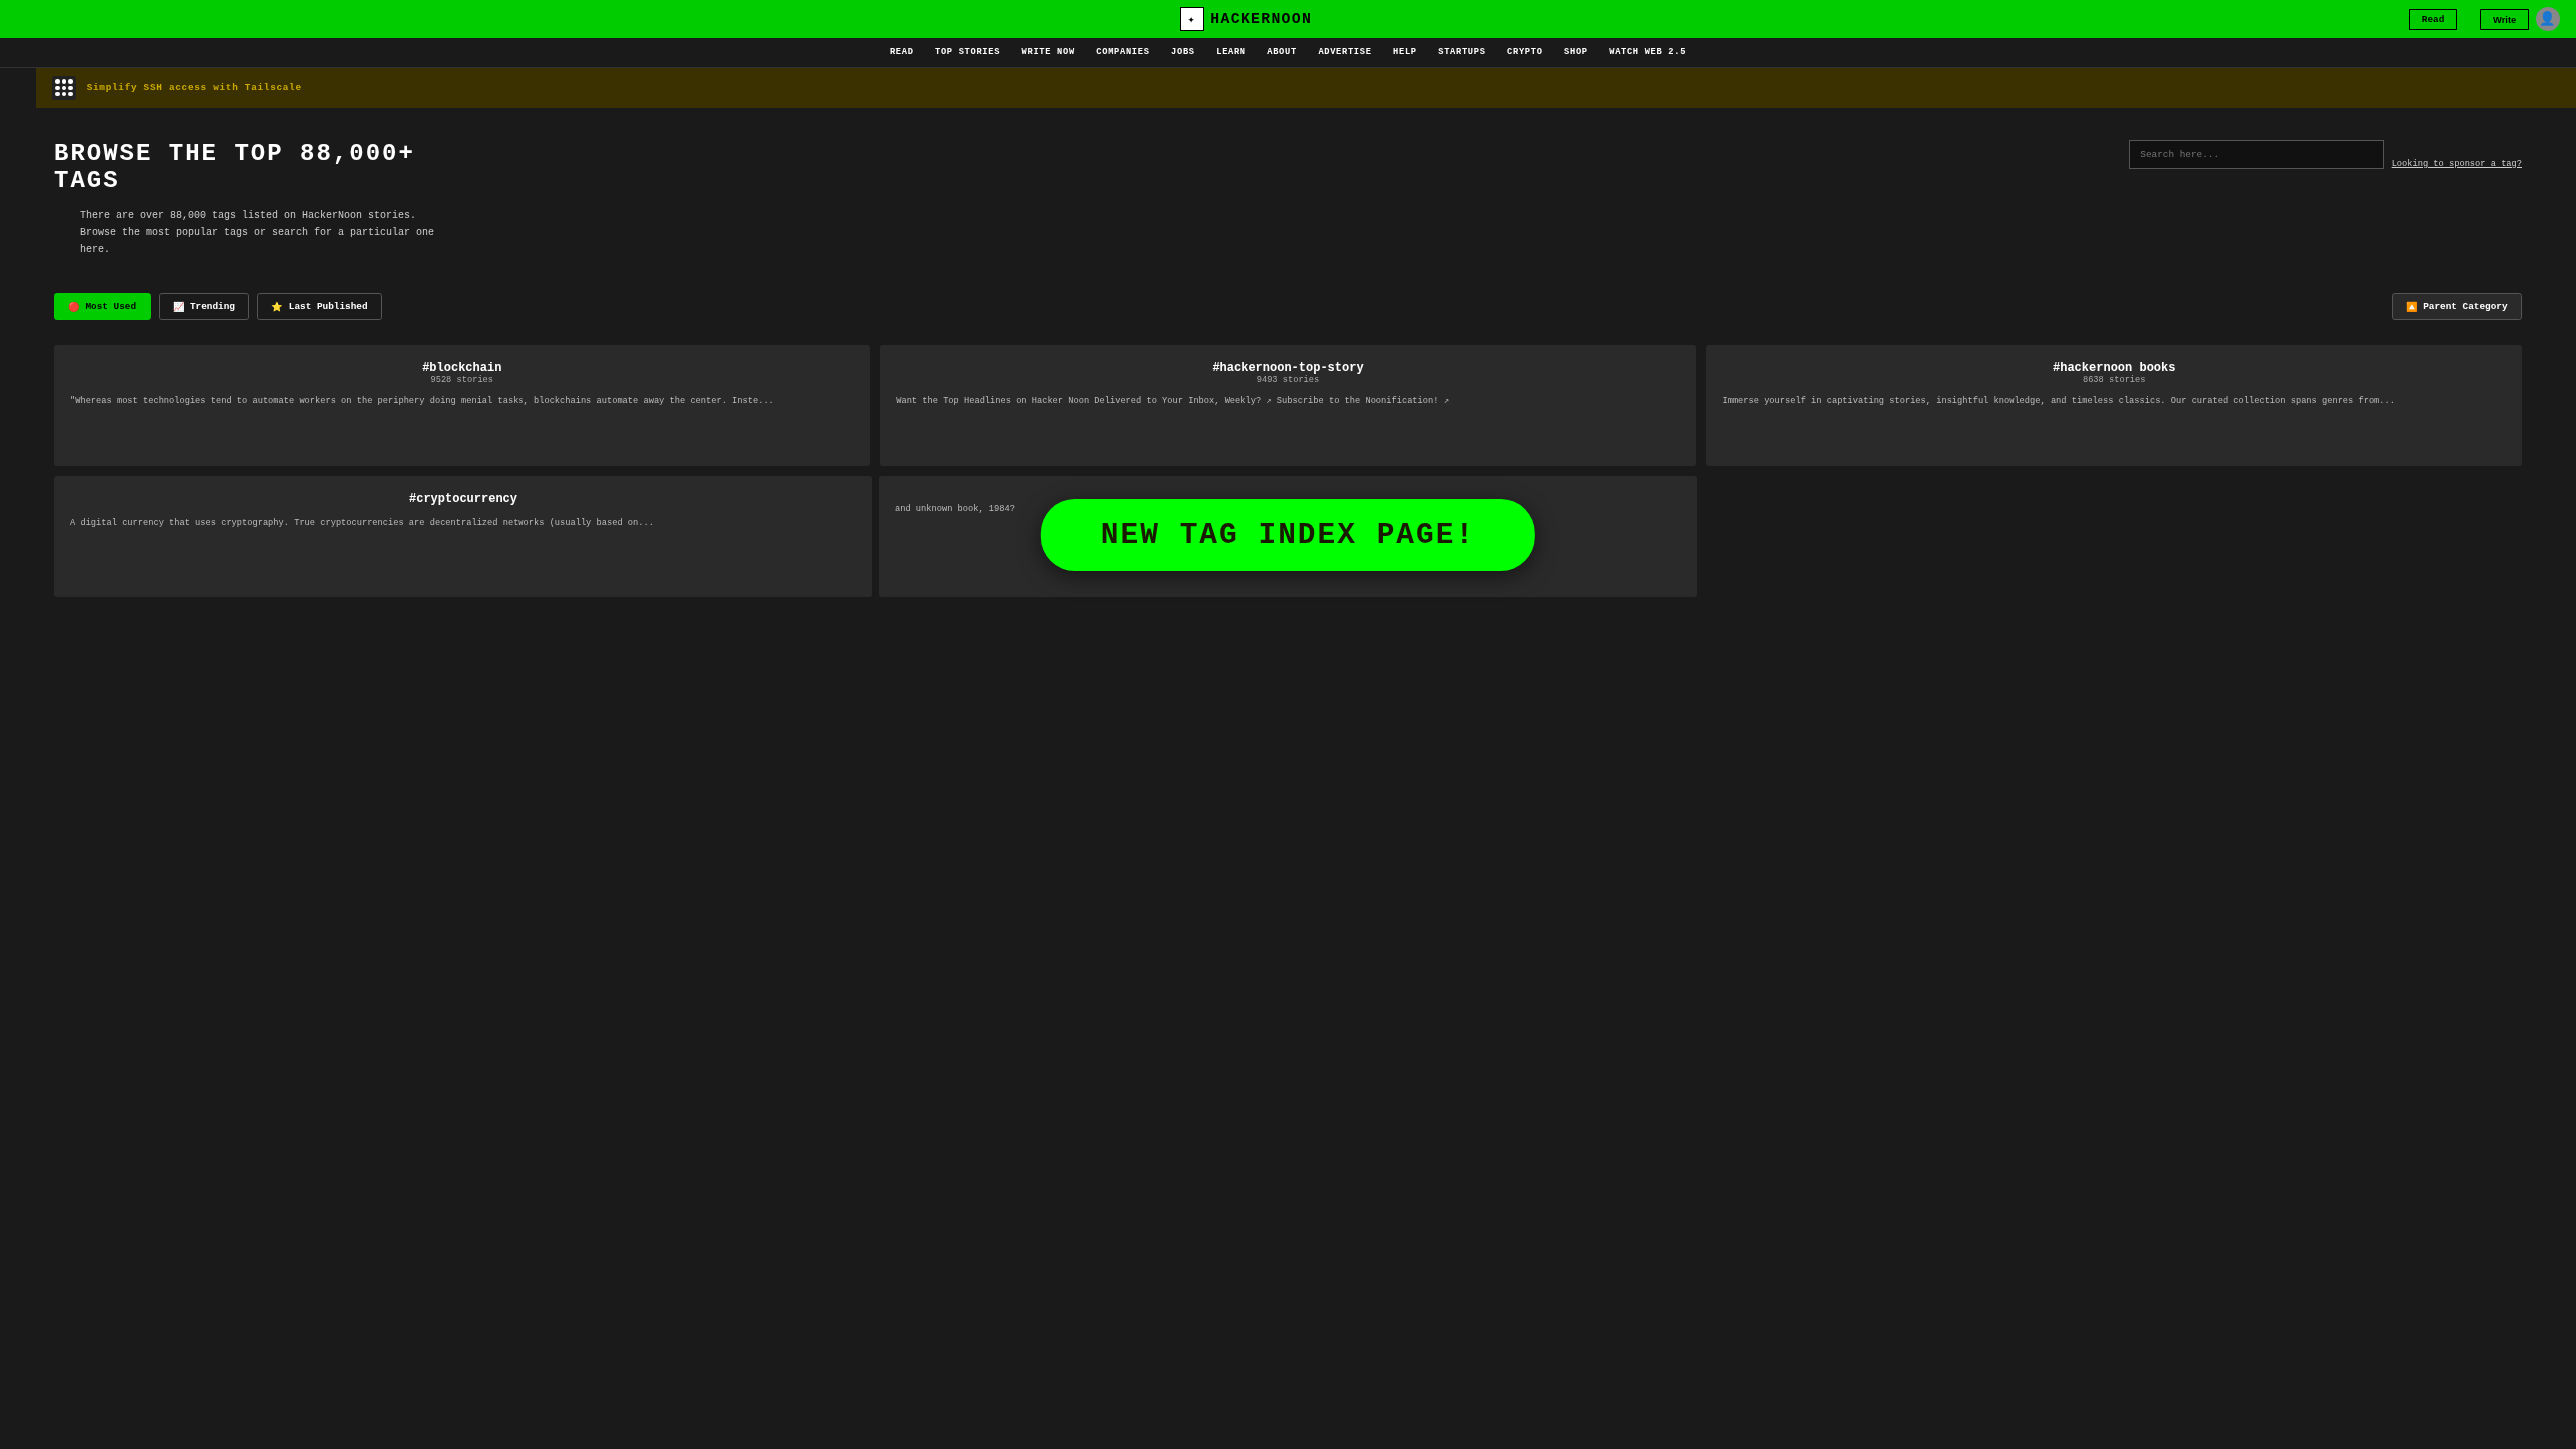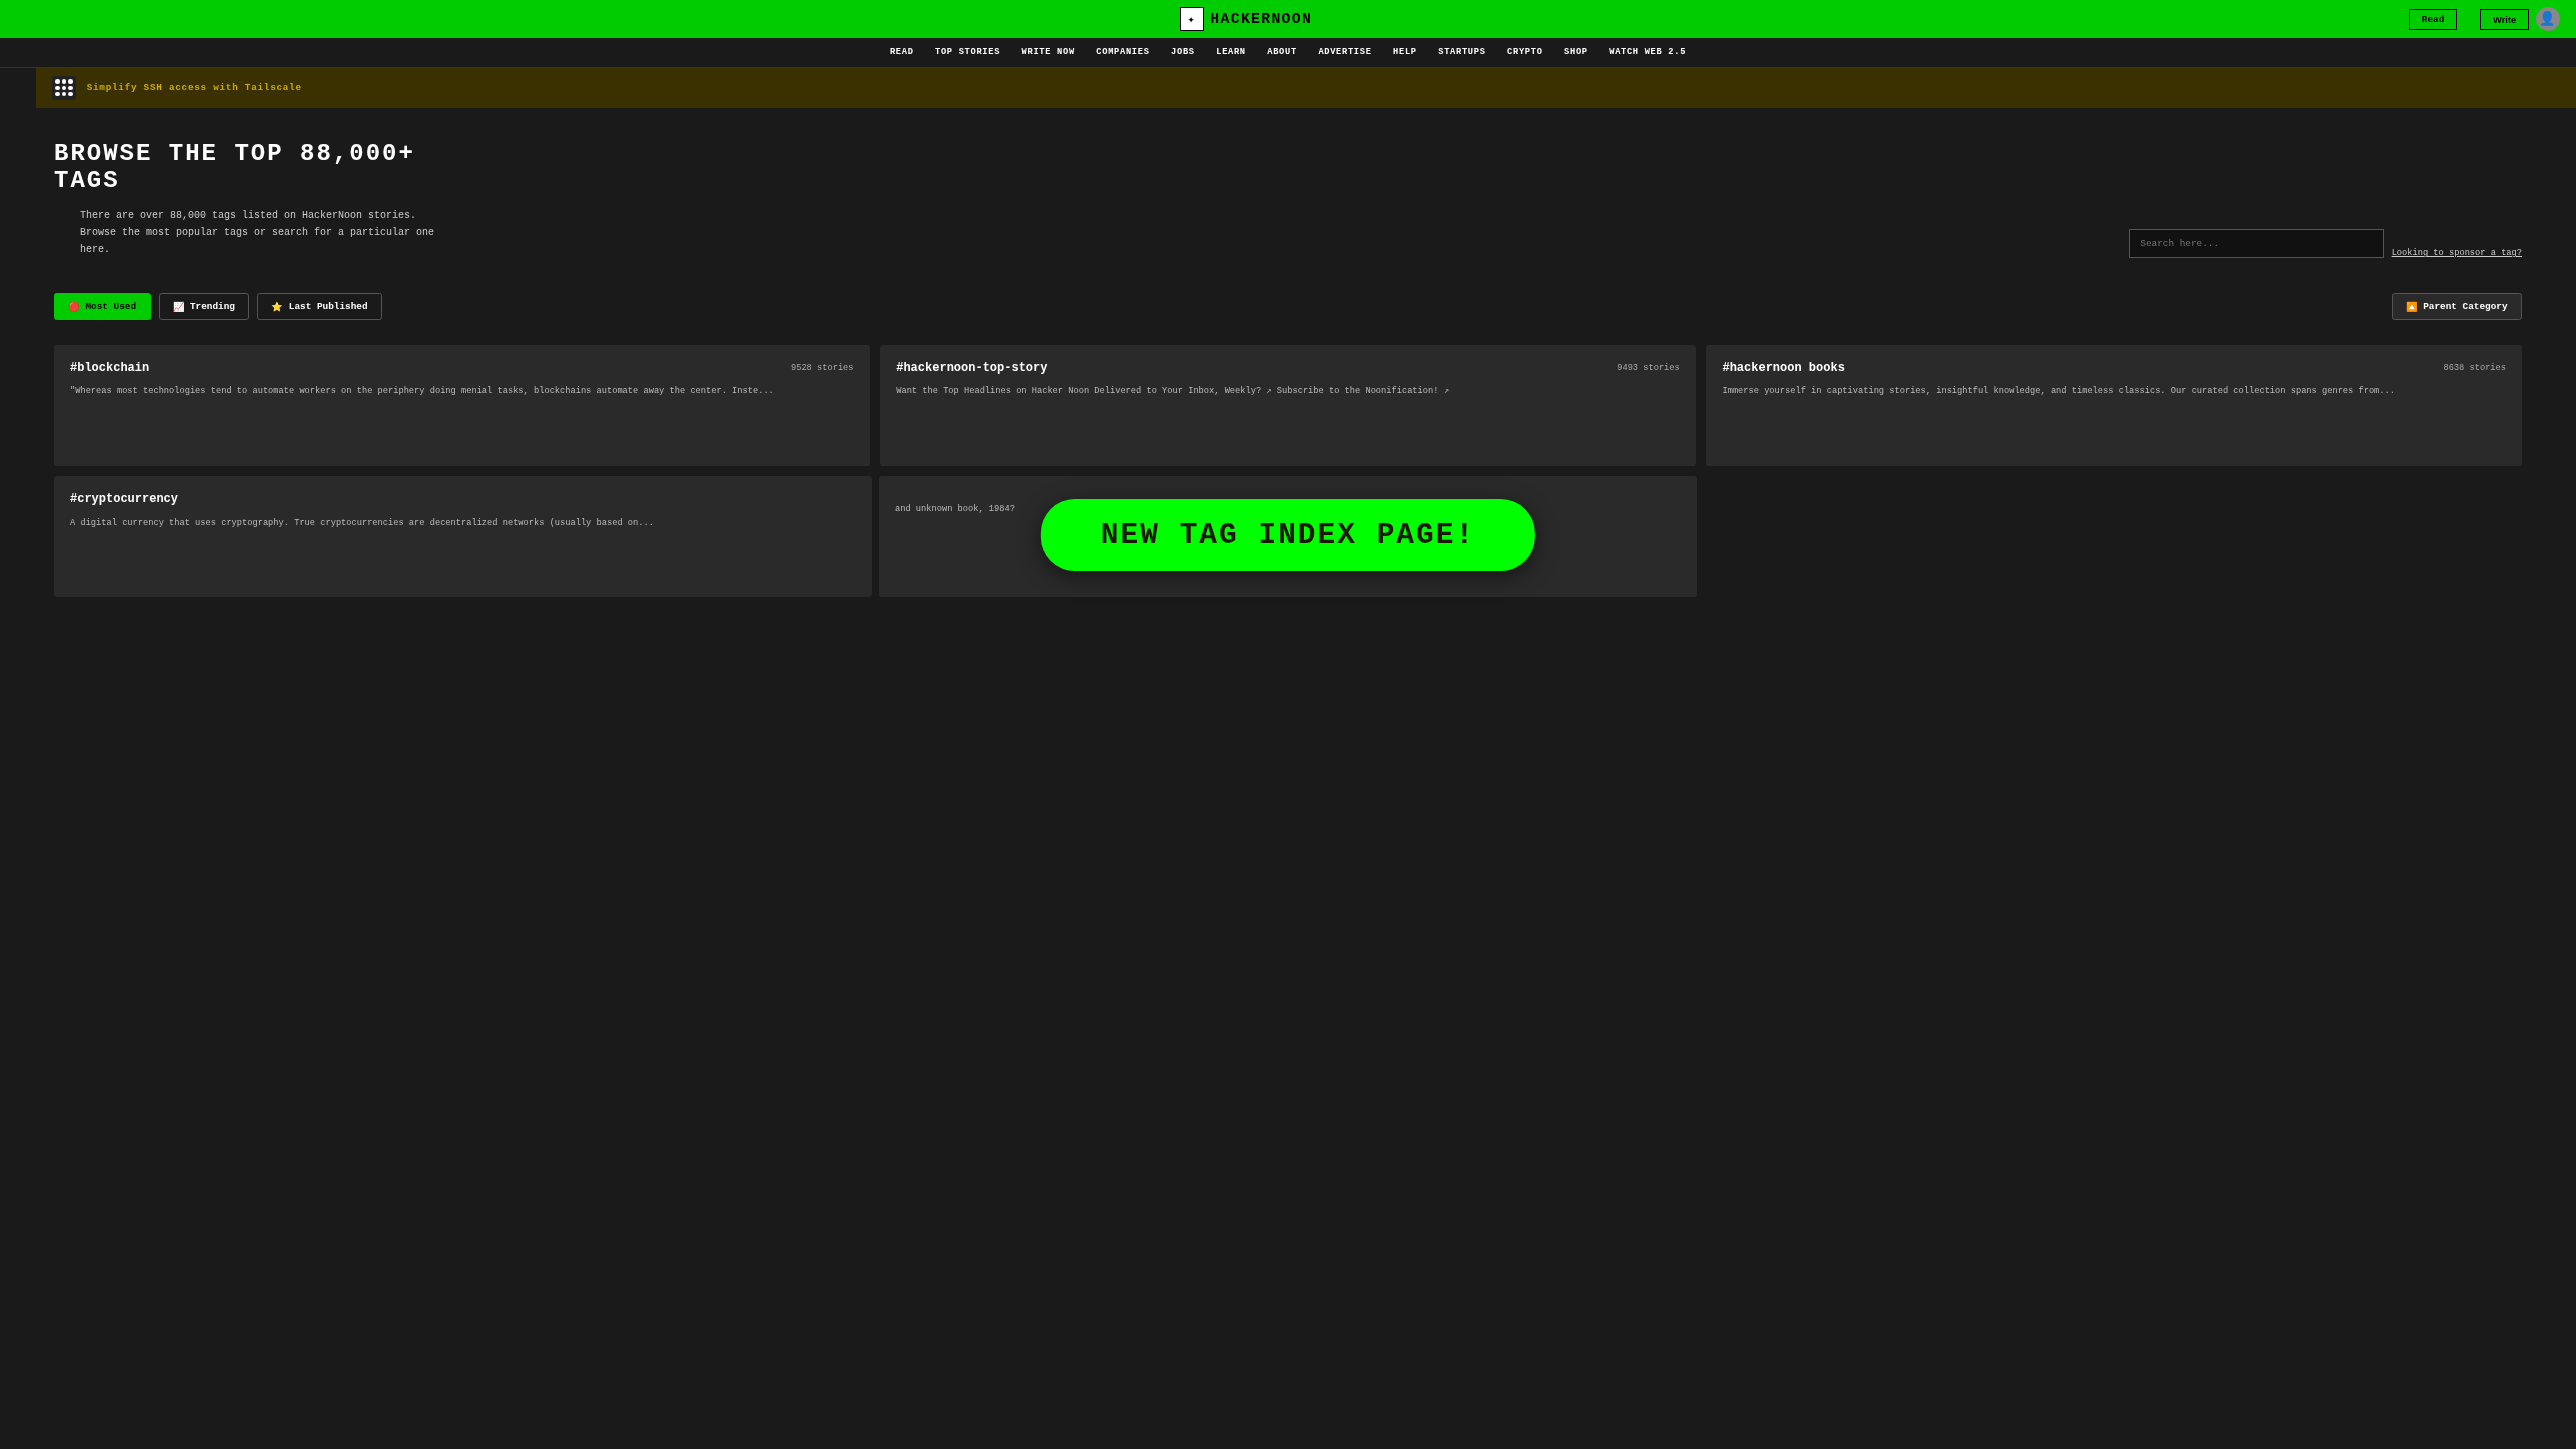--- a/index.html
+++ b/index.html
@@ -126,21 +126,21 @@
       font-size: 9.4px;
       font-weight: 700;
       letter-spacing: 0.7px;
     }
 
     
     .hero {
       padding: 32px 54px 21.5px 54px;
       display: flex;
       justify-content: space-between;
-      align-items: flex-end;
+      align-items: flex-start;
     }
     .hero-left { max-width: 402px; }
     .hero-title {
       font-size: 24px;
       font-weight: 900;
       letter-spacing: 2px;
       color: #fff;
       margin-bottom: 13.4px;
       text-transform: uppercase;
     }
@@ -232,20 +232,21 @@
       padding: 16px;
       display: flex;
       flex-direction: column;
       gap: 10.7px;
       min-height: 121px;
     }
     .tag-card-header {
       display: flex;
       justify-content: space-between;
       align-items: center;
+      flex-direction: column;
     }
     .tag-name {
       font-size: 12px;
       font-weight: 900;
       color: #fff;
     }
     .tag-count {
       font-size: 8.7px;
       color: #aaa;
     }

